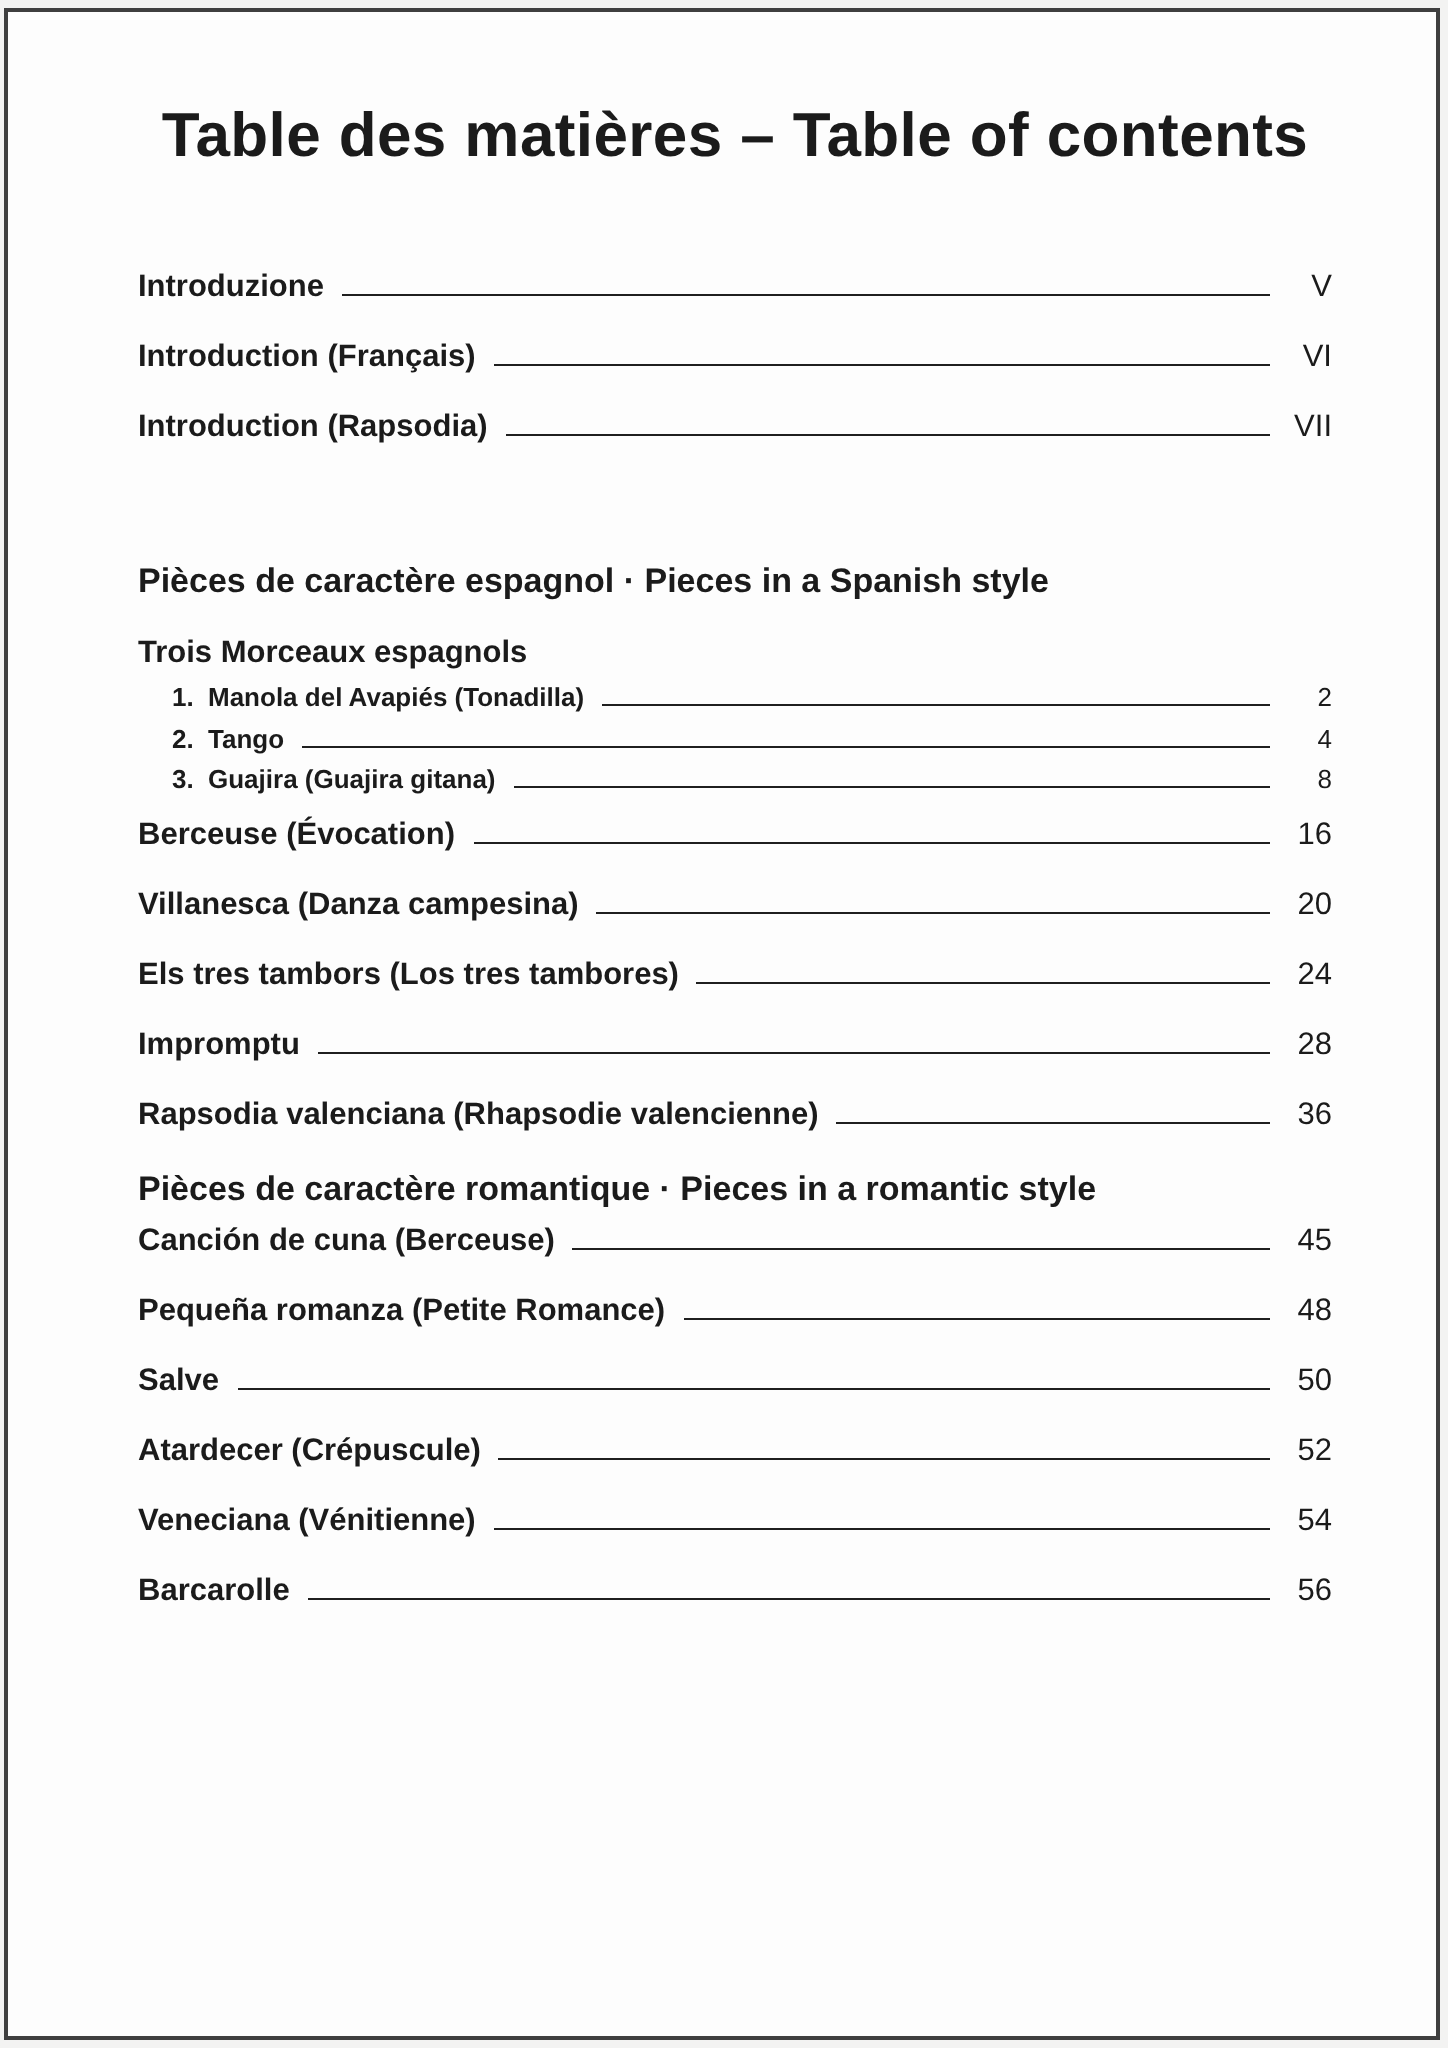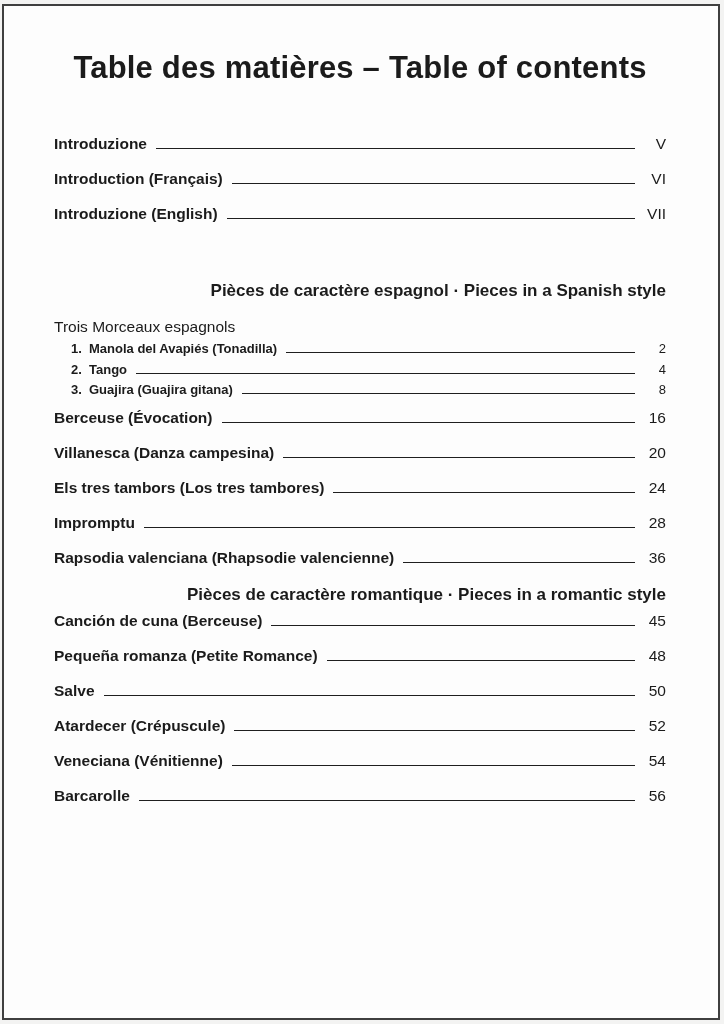--- a/index.html
+++ b/index.html
@@ -21,21 +21,21 @@
     left: 2px;
     top: 4px;
     right: 4px;
     bottom: 4px;
     background: #fdfdfd;
     border: 2px solid #3f3f3f;
     box-sizing: border-box;
     overflow: hidden;
   }
   .page-inner {
-    padding: 0 52px 0 50px;
+    padding: 0 52px 0 65px;
   }
   .title {
     text-align: center;
     font-size: 31px;
     font-weight: bold;
     letter-spacing: 0.2px;
     line-height: 38px;
     margin-top: 43px;
     white-space: nowrap;
   }
@@ -57,31 +57,31 @@
     align-self: baseline;
   }
   .pagenum {
     flex: 0 0 auto;
     width: 26px;
     text-align: right;
     font-weight: normal;
     font-size: 15.5px;
   }
   .section-heading {
-    text-align: right;
+    text-align: left;
     font-size: 17px;
     font-weight: bold;
     line-height: 22px;
     white-space: nowrap;
   }
   .heading-1 { margin-top: 40px; }
   .heading-2 { }
   .group-title {
     font-size: 15.5px;
-    font-weight: normal;
+    font-weight: bold;
     line-height: 24px;
     margin-top: 13px;
   }
   .sub-list { margin-top: 2px; }
   .toc-row.sub {
     height: 20.5px;
     font-size: 13px;
     padding-left: 17px;
   }
   .toc-row.sub .sub-num {
@@ -106,21 +106,21 @@
           <span class="label">Introduzione</span>
           <span class="leader"></span>
           <span class="pagenum">V</span>
         </div>
         <div class="toc-row">
           <span class="label">Introduction (Français)</span>
           <span class="leader"></span>
           <span class="pagenum">VI</span>
         </div>
         <div class="toc-row">
-          <span class="label">Introduzione (English)</span>
+          <span class="label">Introduction (Rapsodia)</span>
           <span class="leader"></span>
           <span class="pagenum">VII</span>
         </div>
       </div>
 
       <div class="section-heading heading-1">Pièces de caractère espagnol · Pieces in a Spanish style</div>
 
       <div class="group-title">Trois Morceaux espagnols</div>
 
       <div class="sub-list">

